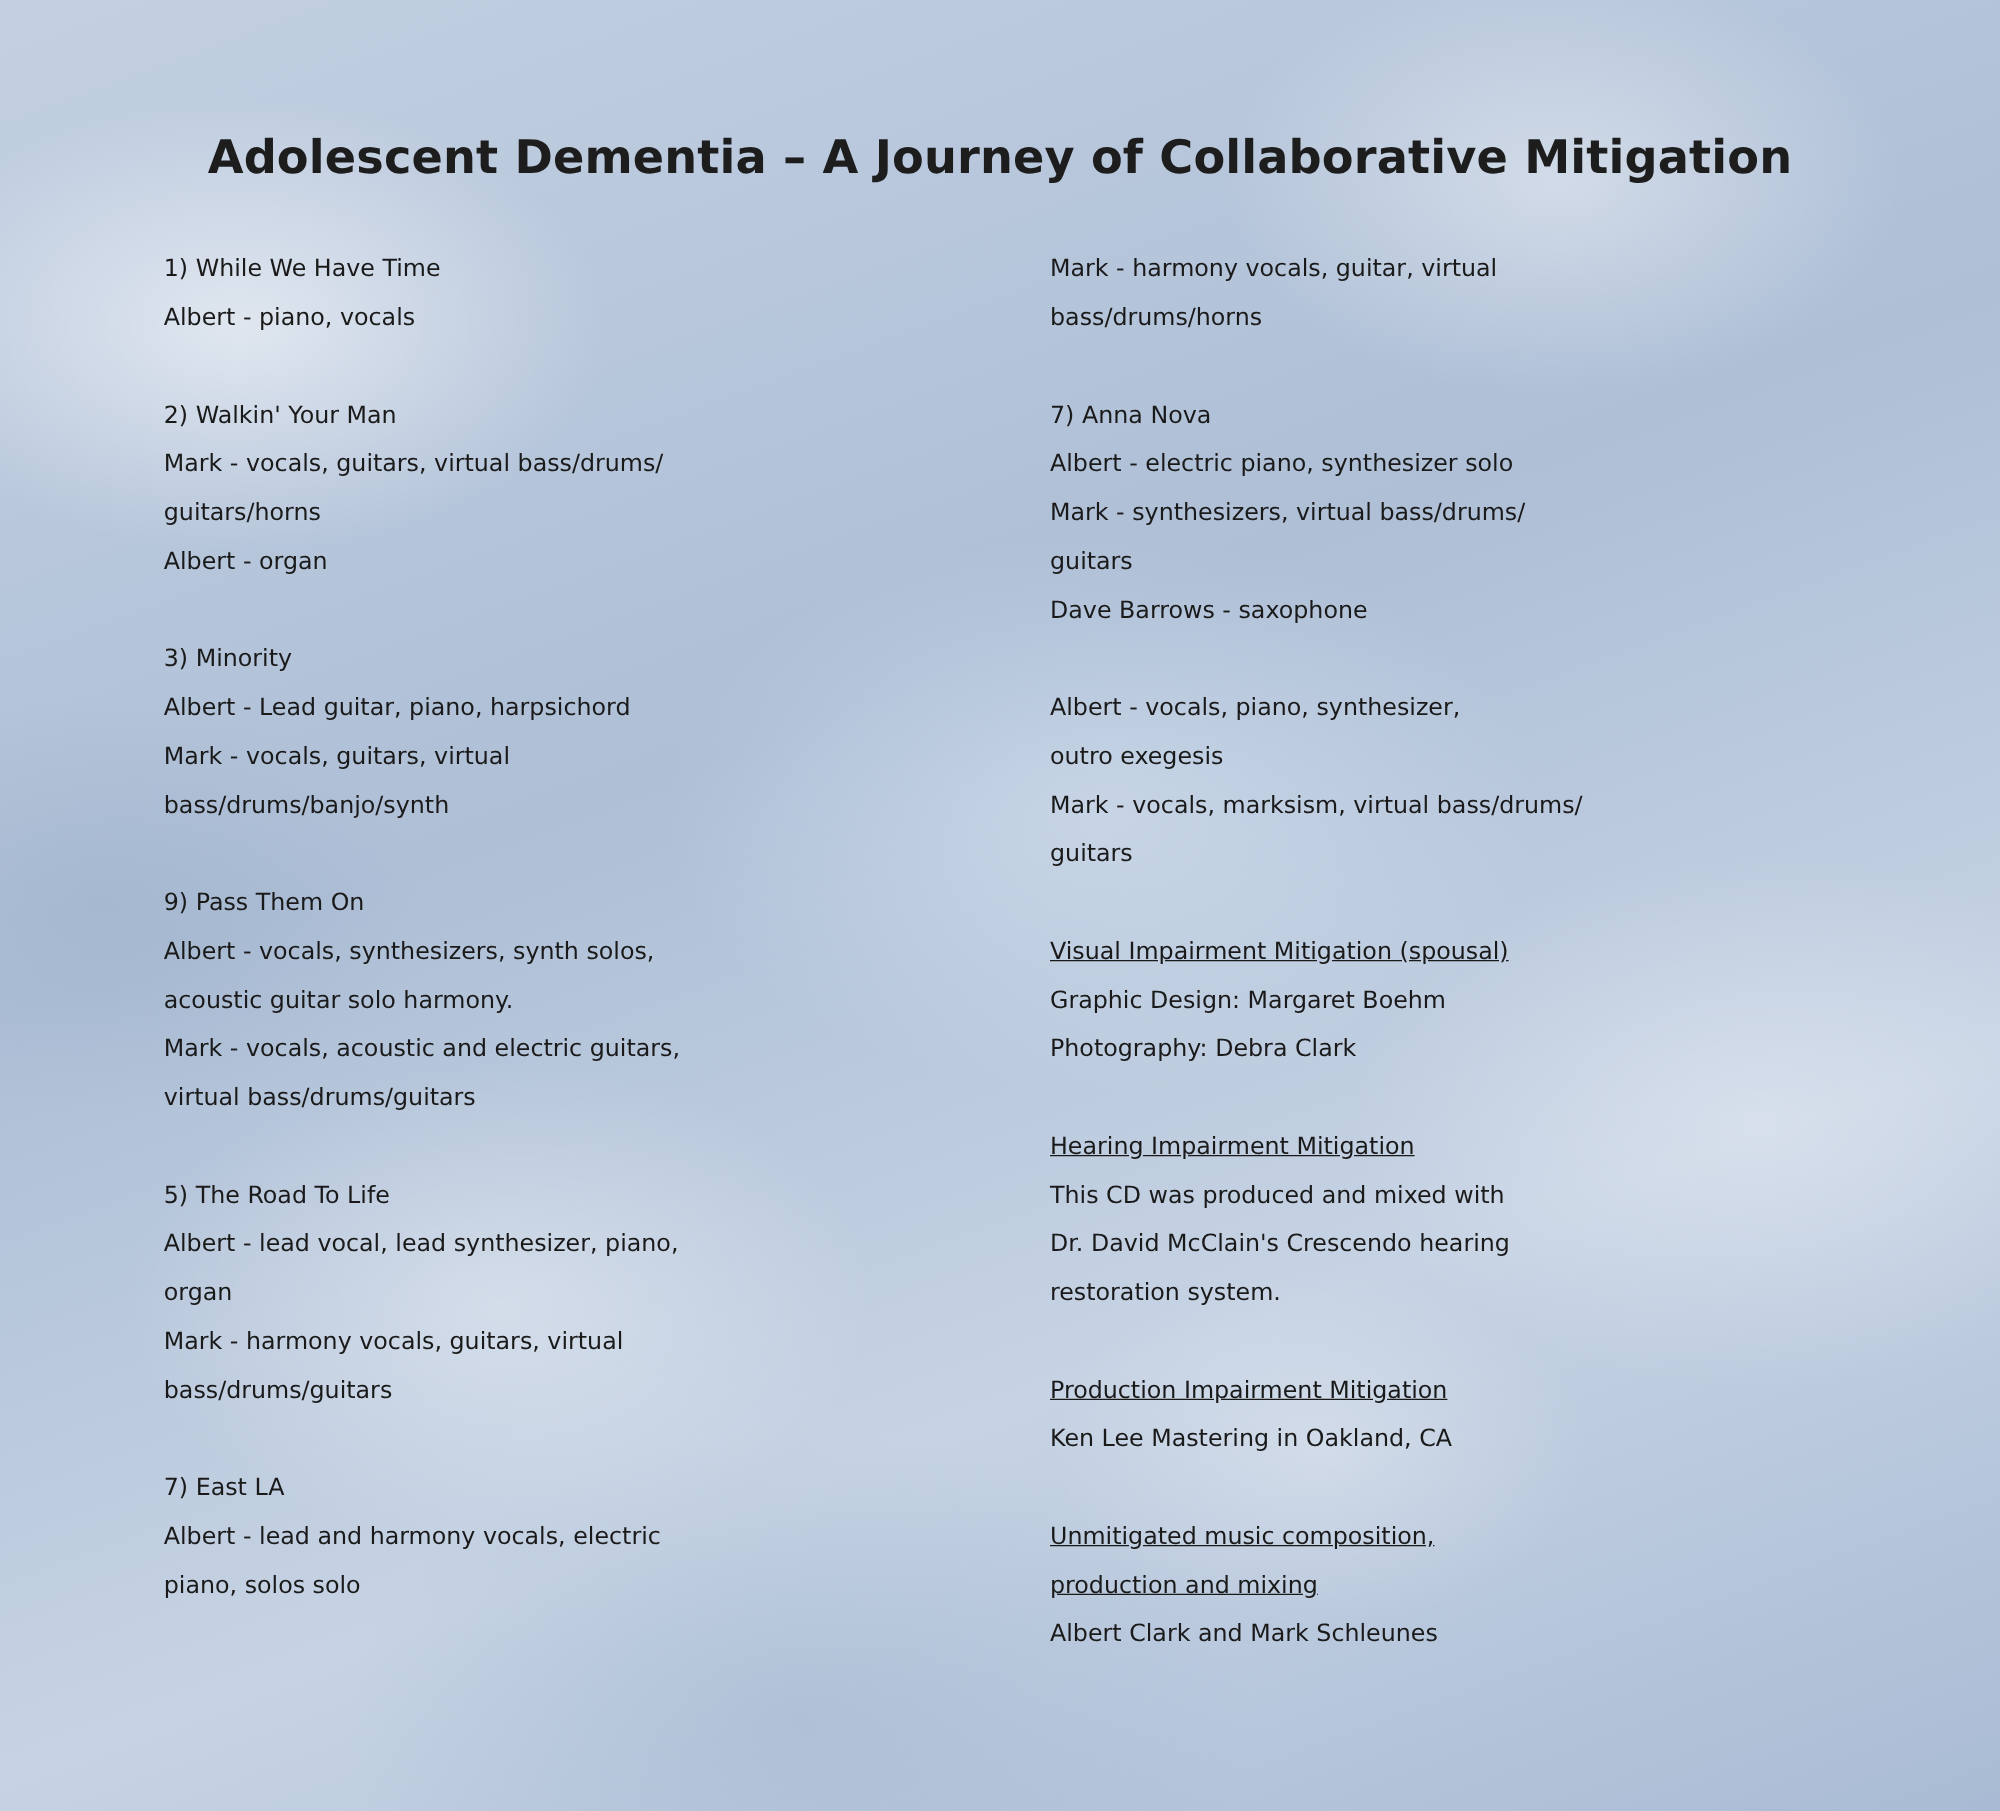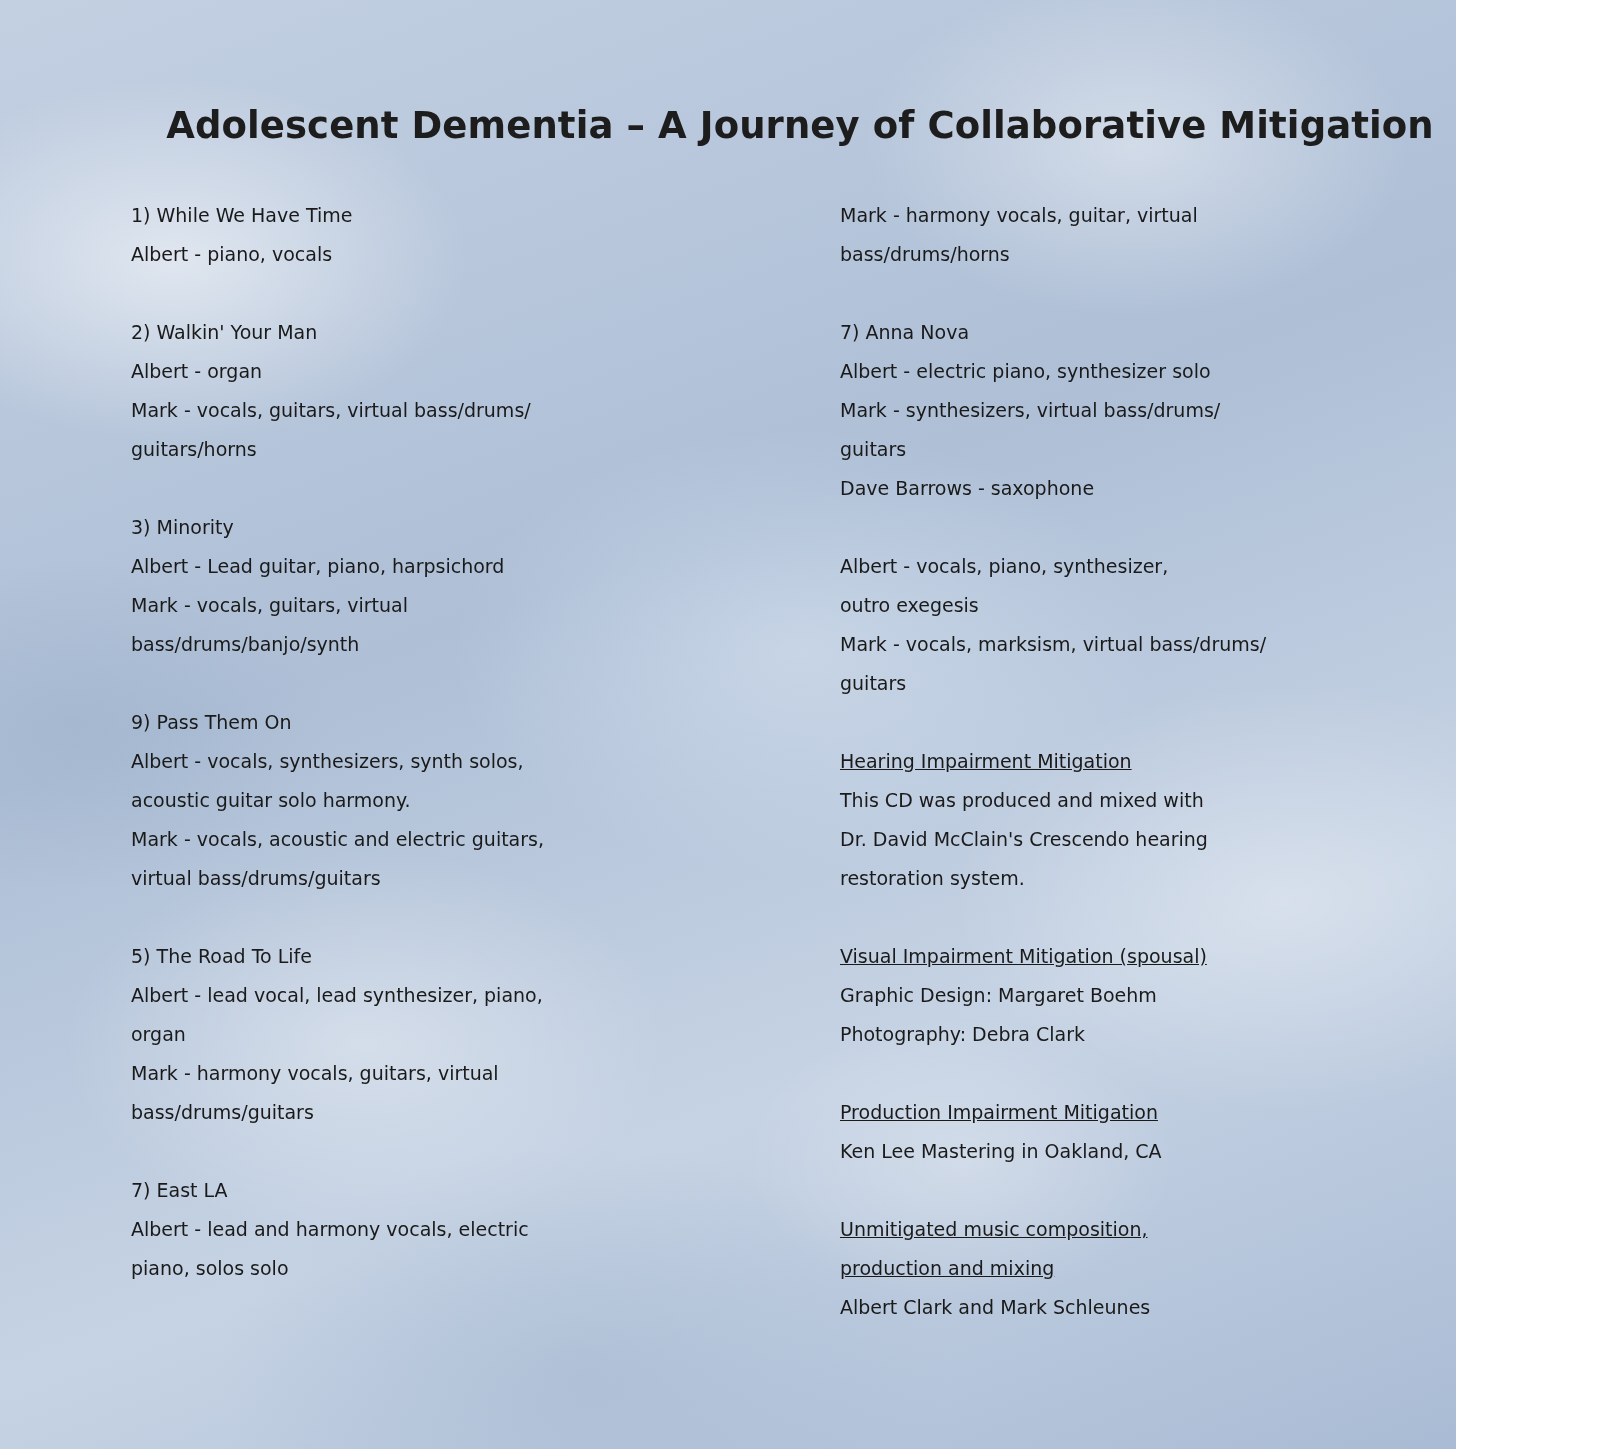--- a/index.html
+++ b/index.html
@@ -7,21 +7,21 @@
     padding: 0;
   }
   body {
     width: 1600px;
     height: 1449px;
     font-family: "DejaVu Sans", sans-serif;
     overflow: hidden;
   }
   #liner {
     position: relative;
-    width: 1456px;
+    width: 1600px;
     height: 1449px;
     background-color: #b9c8dc;
     background-image:
       radial-gradient(ellipse 420px 260px at 12% 18%, rgba(255,255,255,0.55), rgba(255,255,255,0) 70%),
       radial-gradient(ellipse 380px 240px at 78% 10%, rgba(255,255,255,0.40), rgba(255,255,255,0) 72%),
       radial-gradient(ellipse 500px 320px at 55% 45%, rgba(214,226,240,0.55), rgba(214,226,240,0) 70%),
       radial-gradient(ellipse 430px 280px at 25% 72%, rgba(255,255,255,0.35), rgba(255,255,255,0) 70%),
       radial-gradient(ellipse 460px 300px at 88% 62%, rgba(255,255,255,0.30), rgba(255,255,255,0) 72%),
       radial-gradient(ellipse 520px 330px at 40% 95%, rgba(160,180,205,0.45), rgba(160,180,205,0) 70%),
       radial-gradient(ellipse 300px 200px at 66% 80%, rgba(255,255,255,0.28), rgba(255,255,255,0) 72%),
@@ -87,23 +87,23 @@
 
   <div class="column" id="col-left">
 
     <div class="track">
       <div class="track-title">1) While We Have Time</div>
       <div class="credit">Albert - piano, vocals</div>
     </div>
 
     <div class="track">
       <div class="track-title">2) Walkin' Your Man</div>
-      <div class="credit">Albert - organ</div>
       <div class="credit">Mark - vocals, guitars, virtual bass/drums/
 guitars/horns</div>
+      <div class="credit">Albert - organ</div>
     </div>
 
     <div class="track">
       <div class="track-title">3) Minority</div>
       <div class="credit">Albert - Lead guitar, piano, harpsichord</div>
       <div class="credit">Mark - vocals, guitars, virtual
 bass/drums/banjo/synth</div>
     </div>
 
     <div class="track">
@@ -146,30 +146,30 @@
     </div>
 
     <div class="track">
       <div class="credit">Albert - vocals, piano, synthesizer,
 outro exegesis</div>
       <div class="credit">Mark - vocals, marksism, virtual bass/drums/
 guitars</div>
     </div>
 
     <div class="section">
+      <div class="section-heading">Visual Impairment Mitigation (spousal)</div>
+      <div class="section-line">Graphic Design: Margaret Boehm</div>
+      <div class="section-line">Photography: Debra Clark</div>
+    </div>
+
+    <div class="section">
       <div class="section-heading">Hearing Impairment Mitigation</div>
       <div class="section-line">This CD was produced and mixed with
 Dr. David McClain's Crescendo hearing
 restoration system.</div>
-    </div>
-
-    <div class="section">
-      <div class="section-heading">Visual Impairment Mitigation (spousal)</div>
-      <div class="section-line">Graphic Design: Margaret Boehm</div>
-      <div class="section-line">Photography: Debra Clark</div>
     </div>
 
     <div class="section">
       <div class="section-heading">Production Impairment Mitigation</div>
       <div class="section-line">Ken Lee Mastering in Oakland, CA</div>
     </div>
 
     <div class="section">
       <div class="section-heading">Unmitigated music composition,
 production and mixing</div>

